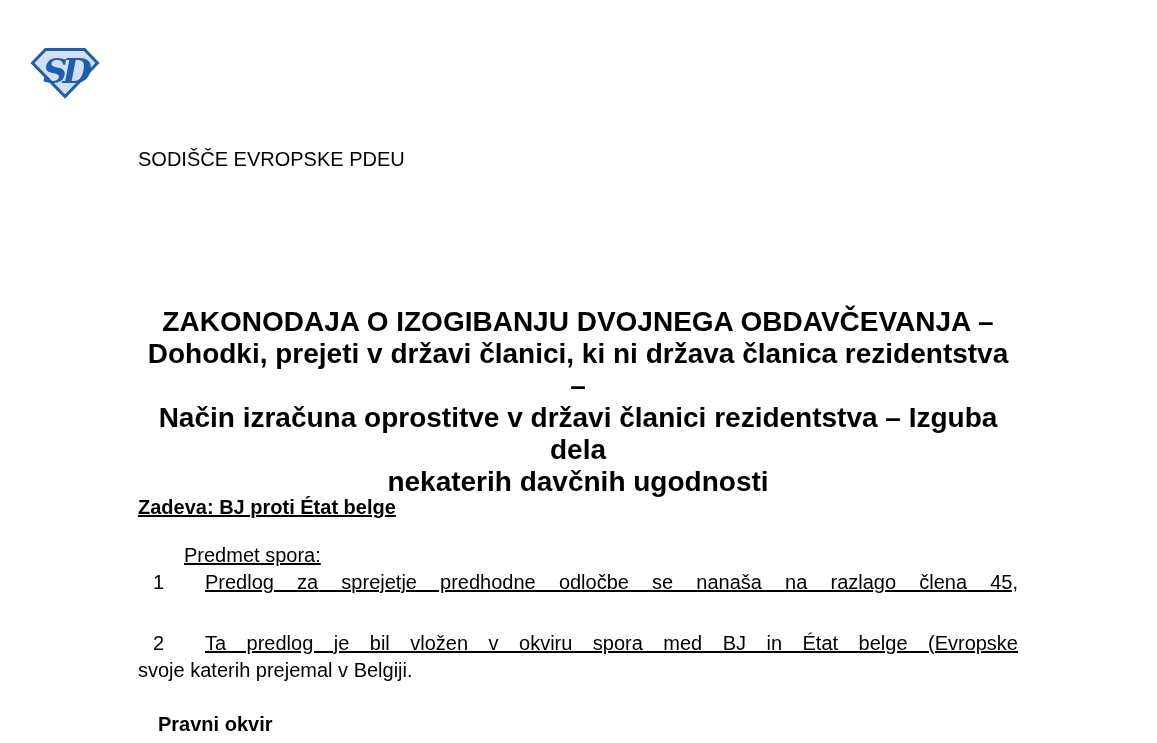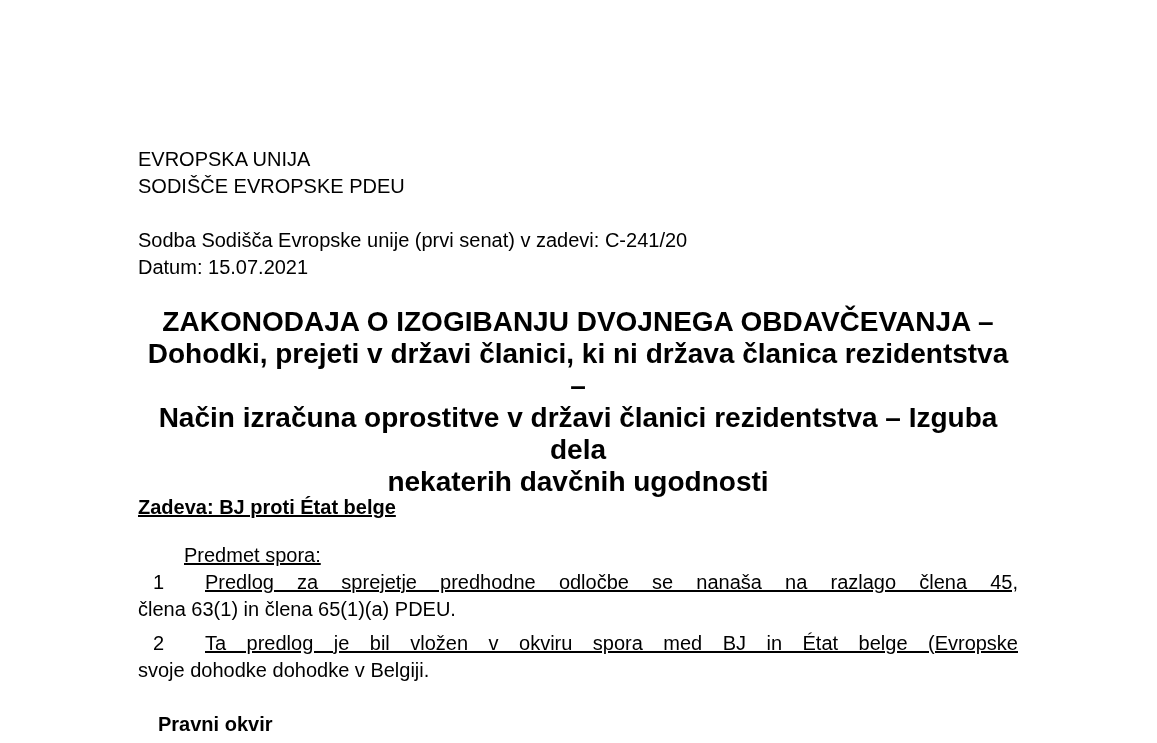--- a/index.html
+++ b/index.html
@@ -70,48 +70,48 @@
     top: 711px;
     font-weight: bold;
     padding-left: 20px;
   }
 </style>
 </head>
 <body>
 
 <div class="page">
 
+  <div class="logo">
+    <svg width="70" height="54" viewBox="0 0 70 54">
+      <path d="M2.5,17 L15.5,3.5 L54.5,3.5 L67.5,17 L35,50.5 Z" fill="#d4e0f2" stroke="#1d5fae" stroke-width="3" stroke-linejoin="miter"></path>
+      <text x="35" y="37" text-anchor="middle" font-size="34" font-weight="bold" font-style="italic" letter-spacing="-5" fill="#1d5fae" font-family="DejaVu Serif, serif">SD</text>
+    </svg>
+  </div>
 
   <div class="content">
 
     <div class="block org-block">
-      <div>EVROPSKA UNIJA</div>
       <div>SODIŠČE EVROPSKE PDEU</div>
     </div>
 
-    <div class="block case-block">
-      <div>Sodba Sodišča Evropske unije (prvi senat) v zadevi: C-241/20</div>
-      <div>Datum: 15.07.2021</div>
-    </div>
 
     <h1 class="block doc-title">ZAKONODAJA O IZOGIBANJU DVOJNEGA OBDAVČEVANJA –
 Dohodki, prejeti v državi članici, ki ni država članica rezidentstva –
 Način izračuna oprostitve v državi članici rezidentstva – Izguba dela
 nekaterih davčnih ugodnosti</h1>
 
     <div class="block zadeva">Zadeva: BJ proti État belge</div>
 
     <div class="block predmet">Predmet spora:</div>
 
     <div class="block para-1">
       <div class="jline"><span class="pnum">1</span><span>Predlog za sprejetje predhodne odločbe se nanaša na razlago člena 45,</span></div>
-      <div class="lline">člena 63(1) in člena 65(1)(a) PDEU.</div>
     </div>
 
     <div class="block para-2">
       <div class="jline"><span class="pnum">2</span><span>Ta predlog je bil vložen v okviru spora med BJ in État belge (Evropske</span></div>
-      <div class="lline">svoje dohodke dohodke v Belgiji.</div>
+      <div class="lline">svoje katerih prejemal v Belgiji.</div>
     </div>
 
     <div class="block pravni">Pravni okvir</div>
 
   </div>
 </div>
 
 </body></html>

